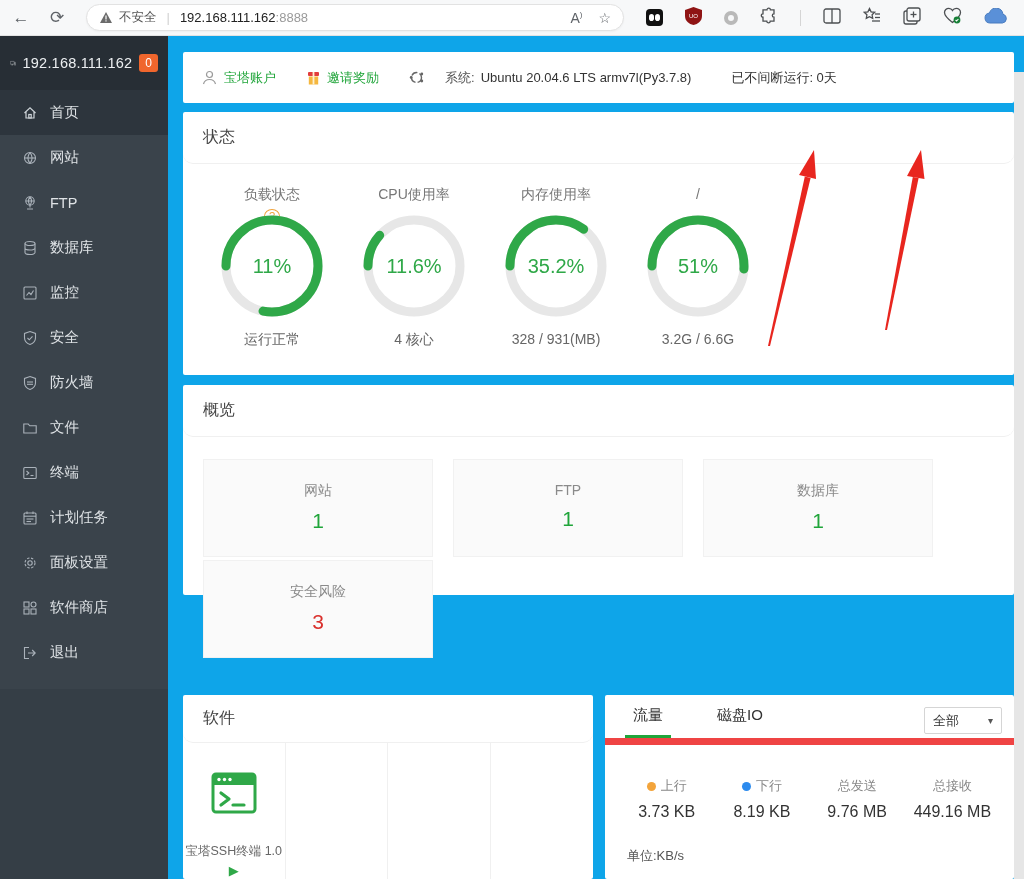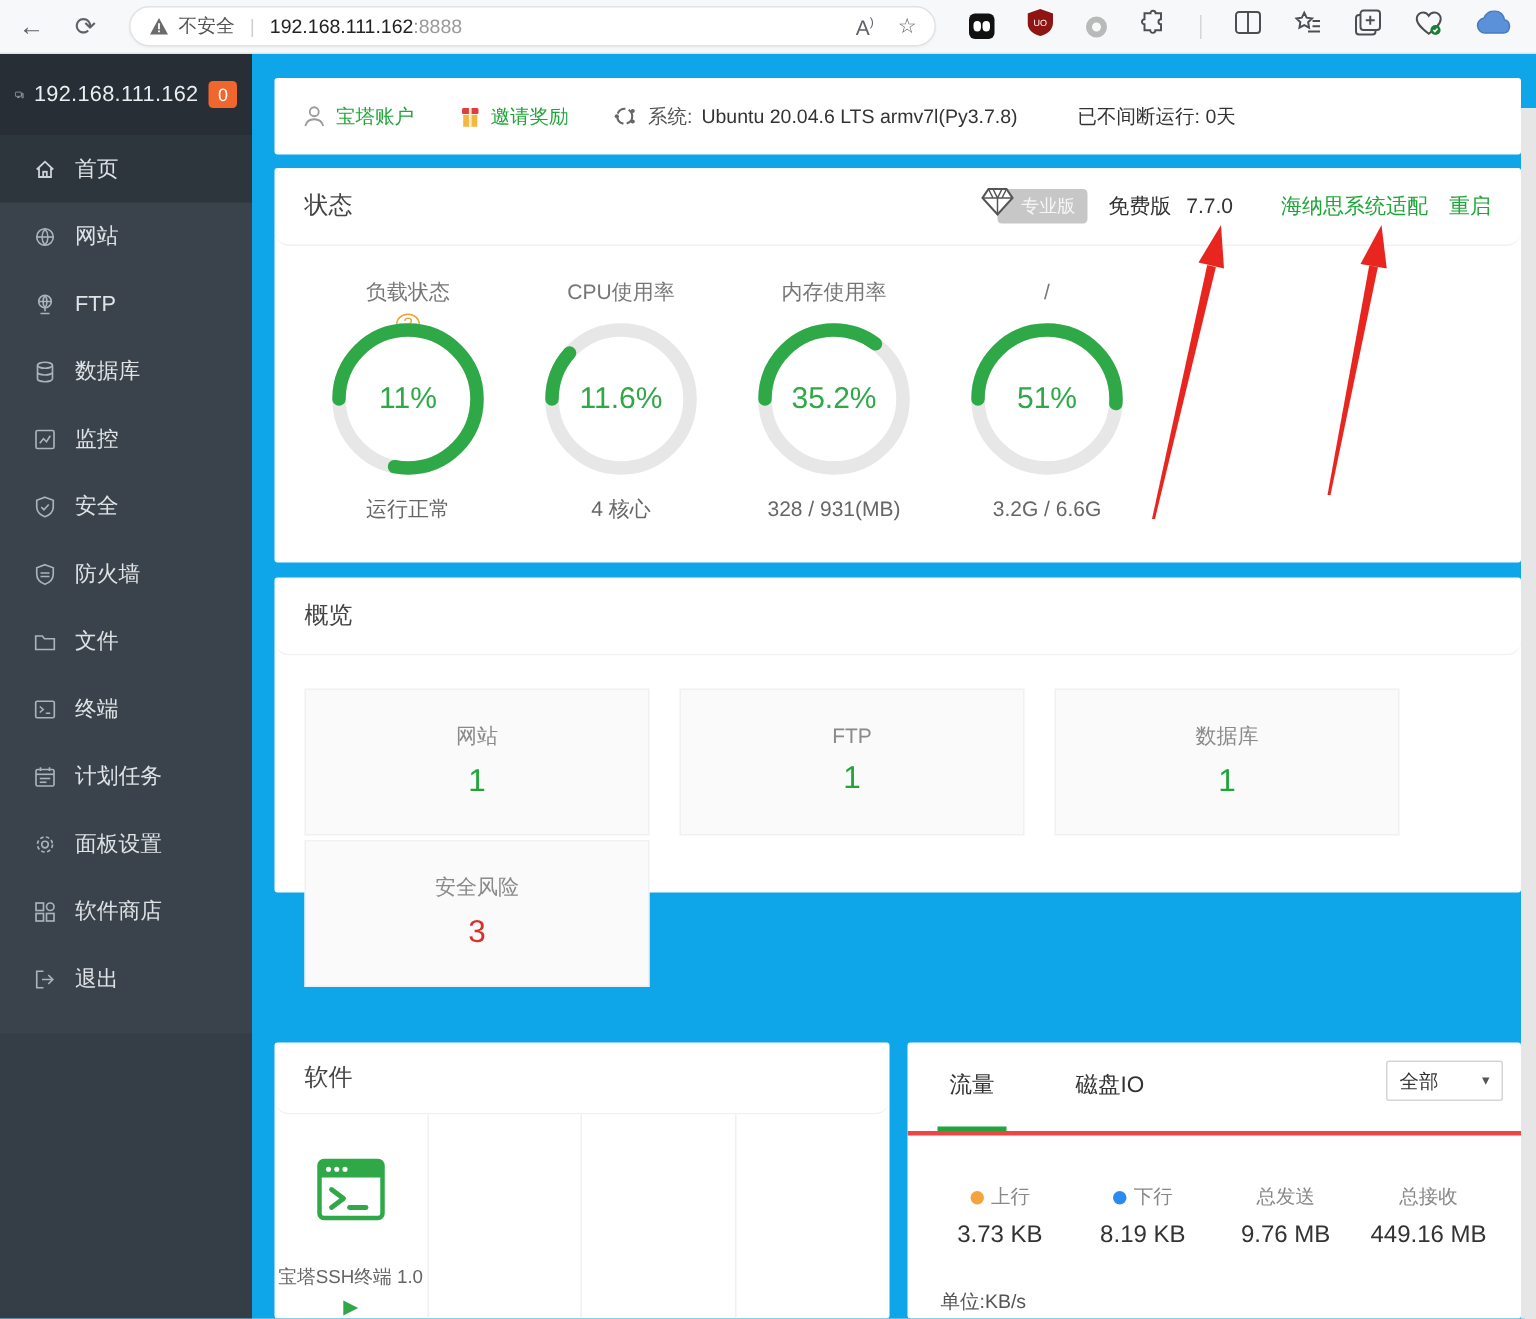--- a/index.html
+++ b/index.html
@@ -74,21 +74,21 @@
   
   .p-software { left:15px; top:659px; width:410px; height:184px; overflow:hidden; }
   .sw-grid { display:flex; height:140px; }
   .sw-cell { width:102.5px; border-right:1px solid #f0f0f0; display:flex; flex-direction:column; align-items:center; padding-top:28px; }
   .sw-cell:last-child { border-right:none; }
   .sw-name { margin-top:28px; font-size:12.5px; color:#666; white-space:nowrap; }
   .sw-play { margin-top:3px; color:#2fa848; font-size:13px; cursor:pointer; }
 
   
   .p-traffic { left:437px; top:659px; width:409px; height:184px; overflow:hidden; }
-  .tr-head { height:62px; border-bottom:3px solid #ef4444; display:flex; align-items:stretch; padding:0 20px; position:relative; }
+  .tr-head { height:50px; border-bottom:7px solid #ef4444; display:flex; align-items:stretch; padding:0 20px; position:relative; }
   .tr-tab { font-size:15px; color:#333; display:flex; align-items:center; padding:0 8px; margin-right:38px; cursor:pointer; border-bottom:3px solid transparent; }
   .tr-tab.active { border-bottom-color:#20a53a; }
   .tr-select { position:absolute; right:12px; top:12px; width:78px; height:27px; border:1px solid #d5d5d5; border-radius:2px; background:#fff; font-size:13px; color:#333; display:flex; align-items:center; padding:0 8px; cursor:pointer; }
   .tr-select .chev { margin-left:auto; font-size:10px; color:#555; }
   .tr-stats { display:flex; margin-top:32px; padding:0 14px; }
   .tr-stat { flex:1; text-align:center; }
   .ts-label { font-size:13px; color:#888; display:flex; align-items:center; justify-content:center; gap:5px; }
   .dot { width:9px; height:9px; border-radius:50%; display:inline-block; }
   .ts-value { margin-top:8px; font-size:16px; color:#333; }
   .tr-unit { margin:26px 0 0 22px; font-size:13px; color:#555; }
@@ -302,44 +302,29 @@
         </svg>
       <span class="info-link">邀请奖励</span>
     </span>
     <span class="info-gap">
       <svg width="15" height="15" viewBox="0 0 15 15" fill="none" stroke="#666" stroke-width="1.4">
           <circle cx="7.5" cy="7.5" r="5" stroke-dasharray="6.5 2.2"></circle>
           <circle cx="12.8" cy="4" r="1.4" fill="#666" stroke="none"></circle>
           <circle cx="2.2" cy="7.5" r="1.4" fill="#666" stroke="none"></circle>
           <circle cx="12.8" cy="11" r="1.4" fill="#666" stroke="none"></circle>
         </svg>
-      <span class="info-label" style="margin-left:8px">系统:</span>
+      <span class="info-label" style="margin-left:21px">系统:</span>
       <span class="info-value">Ubuntu 20.04.6 LTS armv7l(Py3.7.8)</span>
     </span>
     <span class="uptime">已不间断运行: 0天</span>
   </div>
 
   <div class="panel p-status">
     <div class="panel-head">
       <span class="panel-title">状态</span>
-      <span class="ph-right">
-        <span class="pro-badge">
-          <svg width="24" height="22" viewBox="0 0 24 22">
-              <path d="M6 3h12l4 6-10 11L2 9z" fill="#fff" stroke="#555" stroke-width="1.4"></path>
-              <path d="M2 9h20M9 3l3 6 3-6M6 3l3 6M18 3l-3 6M12 9l0 11" stroke="#555" stroke-width="1" fill="none"></path>
-            </svg>
-          <span>专业版</span>
-        </span>
-        <span class="ver-group">
-          <span>免费版</span>
-          <span>7.7.0</span>
-        </span>
-        <span class="green-link" style="margin-left:18px">海纳思系统适配</span>
-        <span class="green-link">重启</span>
-      </span>
     </div>
     <div class="gauges">
       <div class="gauge">
         <span class="g-label">
             <span>负载状态</span>
             <span class="g-help">?</span>
           </span>
         <span class="g-ring">
           <svg width="104" height="104" viewBox="0 0 104 104">
               <circle cx="52" cy="52" r="46" fill="none" stroke="#e7e7e7" stroke-width="9"></circle>

